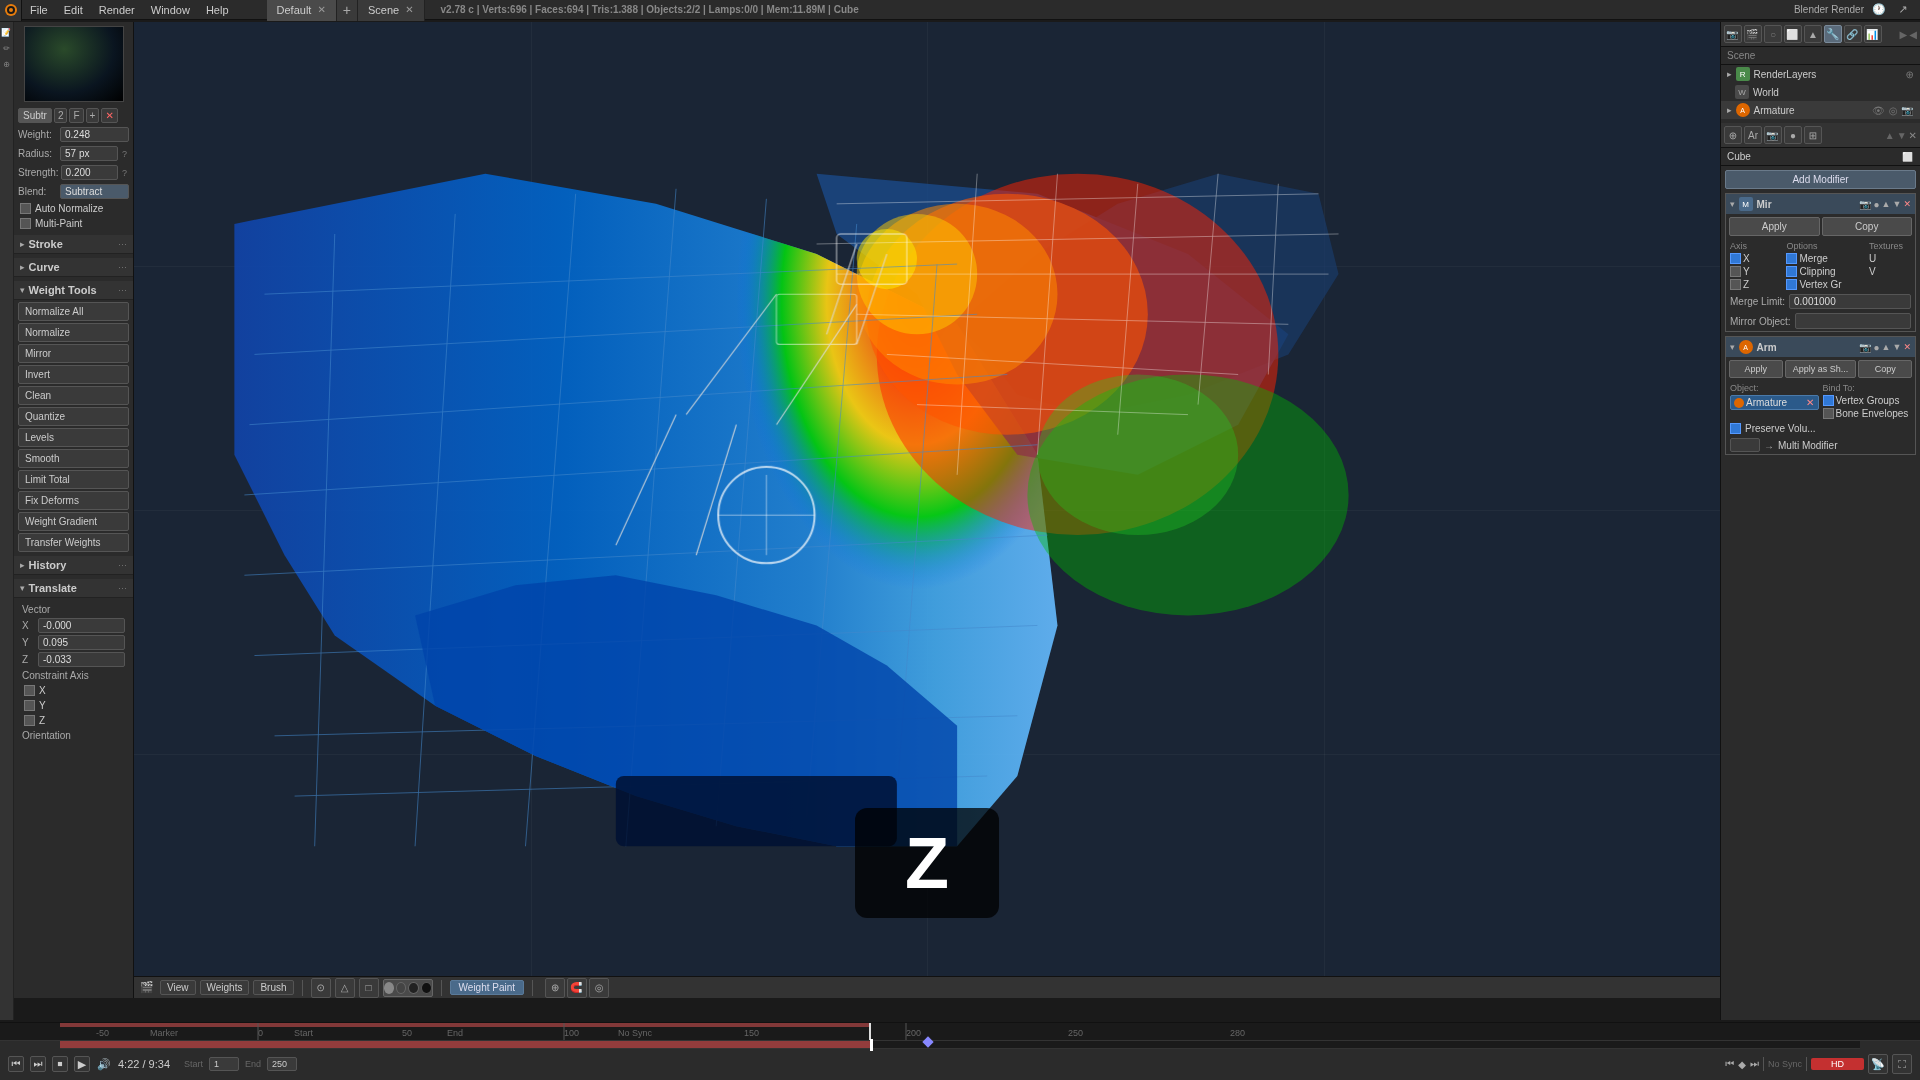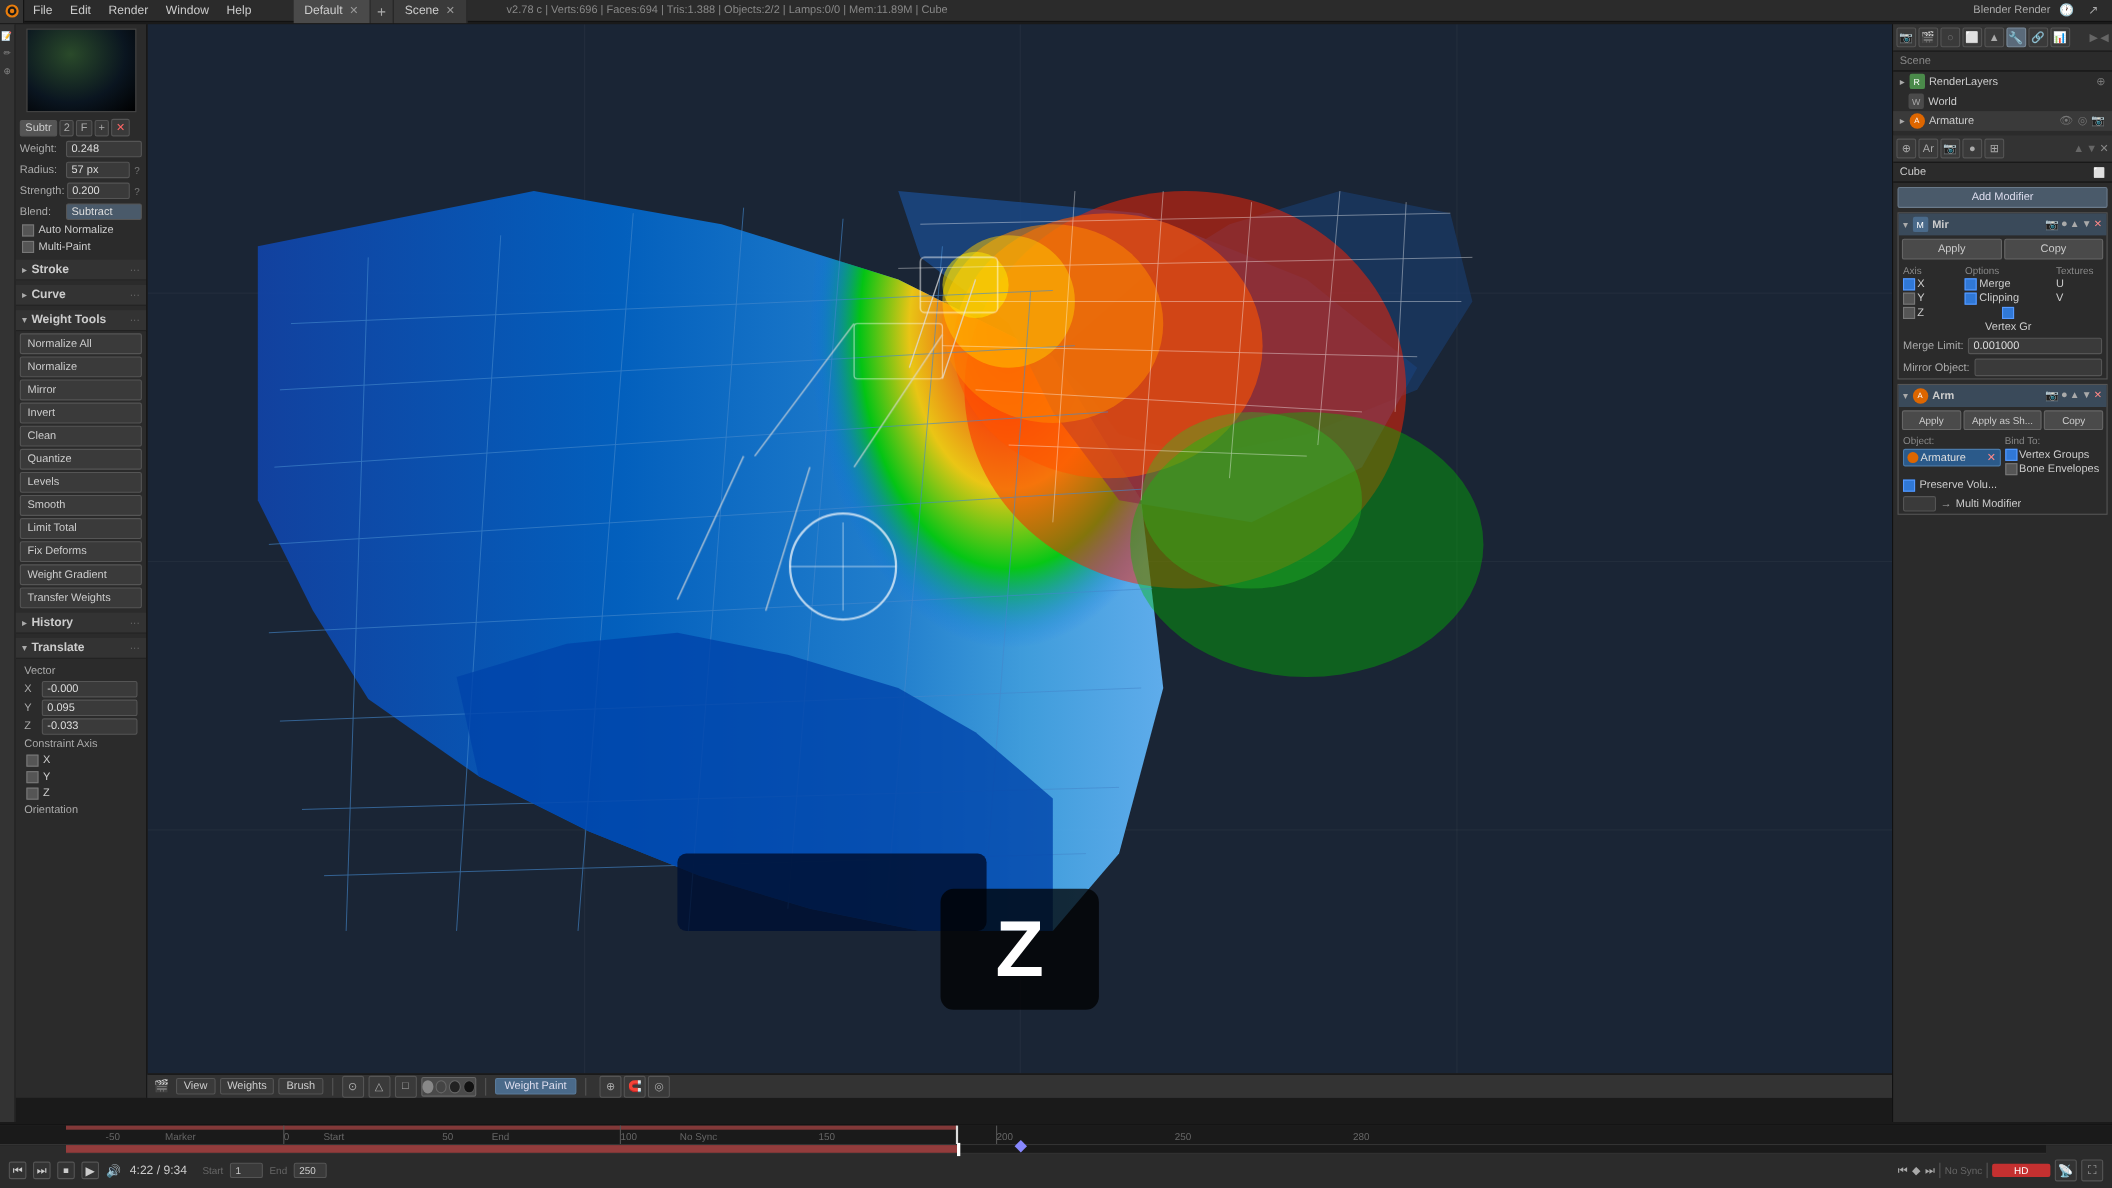--- a/index.html
+++ b/index.html
@@ -100,21 +100,21 @@
   </div>
   <div style="margin-left:30px;height:22px;padding:11px 10px;display:flex;align-items:center;background:#4a4a4a;border-right:1px solid #222;font-size:11px;color:#ccc;gap:6px;">
     <span>Default</span>
     <span style="color:#999;font-size:10px;">✕</span>
   </div>
   <div style="height:22px;padding:0 6px;display:flex;align-items:center;font-size:14px;color:#aaa;background:#3a3a3a;border-right:1px solid #222;">+</div>
   <div style="height:22px;padding:0 10px;display:flex;align-items:center;background:#3a3a3a;border-right:1px solid #222;font-size:11px;color:#ccc;gap:6px;">
     <span>Scene</span>
     <span style="color:#999;font-size:10px;">✕</span>
   </div>
-  <div style="margin-left:36px;font-size:10px;color:#888;">
+  <div style="margin-left:16px;font-size:10px;color:#888;font-weight:bold;">
     <span>v2.78 c | Verts:696 | Faces:694 | Tris:1.388 | Objects:2/2 | Lamps:0/0 | Mem:11.89M | Cube</span>
   </div>
   <div style="margin-left:auto;display:flex;align-items:center;gap:6px;padding-right:8px;">
     <span style="font-size:10px;color:#aaa;">Blender Render</span>
     <div style="width:18px;height:18px;display:flex;align-items:center;justify-content:center;color:#aaa;">🕐</div>
     <div style="width:18px;height:18px;display:flex;align-items:center;justify-content:center;color:#aaa;">↗</div>
   </div>
 </div>
 
 <div id="left-sidebar" style="position:absolute;top:22px;left:14px;width:120px;bottom:82px;background:#2b2b2b;border-right:1px solid #111;overflow-y:auto;z-index:50;">
@@ -485,21 +485,21 @@
       <div style="flex:1.5;">
         <div style="font-size:9px;color:#888;margin-bottom:2px;">Options</div>
         <div style="display:flex;align-items:center;gap:2px;margin-bottom:2px;">
           <div style="width:11px;height:11px;background:#3078d6;border:1px solid #5599ff;"></div>
           <span style="font-size:10px;color:#ccc;">Merge</span>
         </div>
         <div style="display:flex;align-items:center;gap:2px;margin-bottom:2px;">
           <div style="width:11px;height:11px;background:#3078d6;border:1px solid #5599ff;"></div>
           <span style="font-size:10px;color:#ccc;">Clipping</span>
         </div>
-        <div style="display:flex;align-items:center;gap:2px;flex-direction:column;">
+        <div style="display:flex;align-items:center;gap:2px;">
           <div style="width:11px;height:11px;background:#3078d6;border:1px solid #5599ff;"></div>
           <span style="font-size:10px;color:#ccc;">Vertex Gr</span>
         </div>
       </div>
       <div style="flex:0.8;">
         <div style="font-size:9px;color:#888;margin-bottom:2px;">Textures</div>
         <div style="font-size:10px;color:#ccc;margin-bottom:2px;">U</div>
         <div style="font-size:10px;color:#ccc;margin-bottom:2px;">V</div>
       </div>
     </div>

